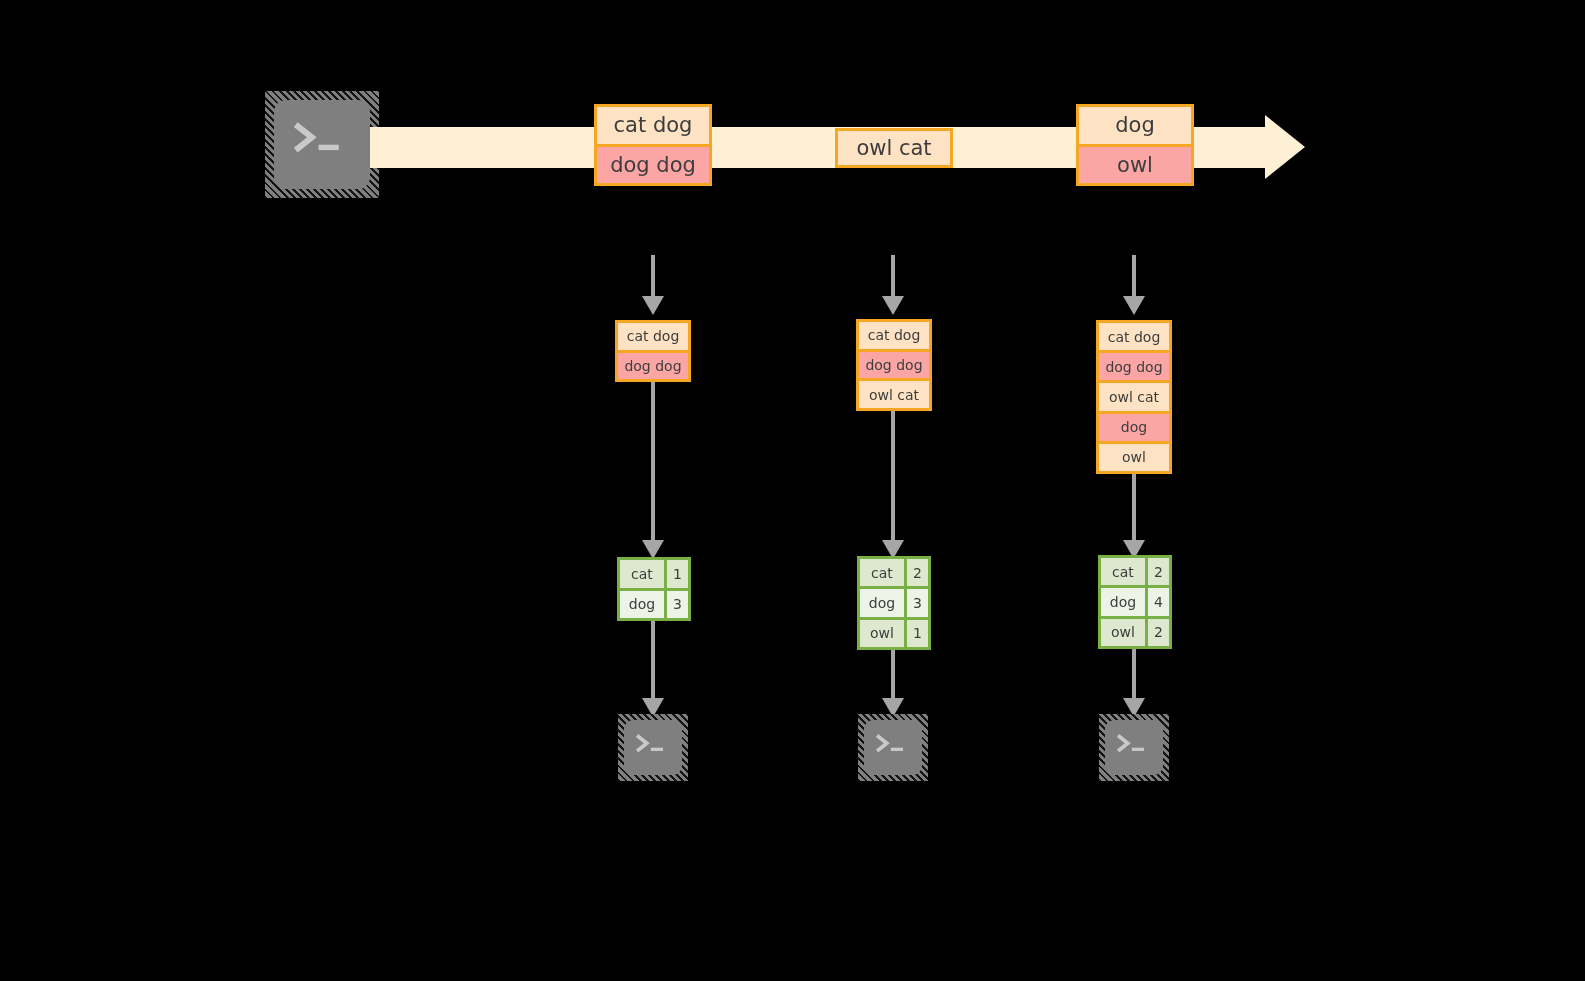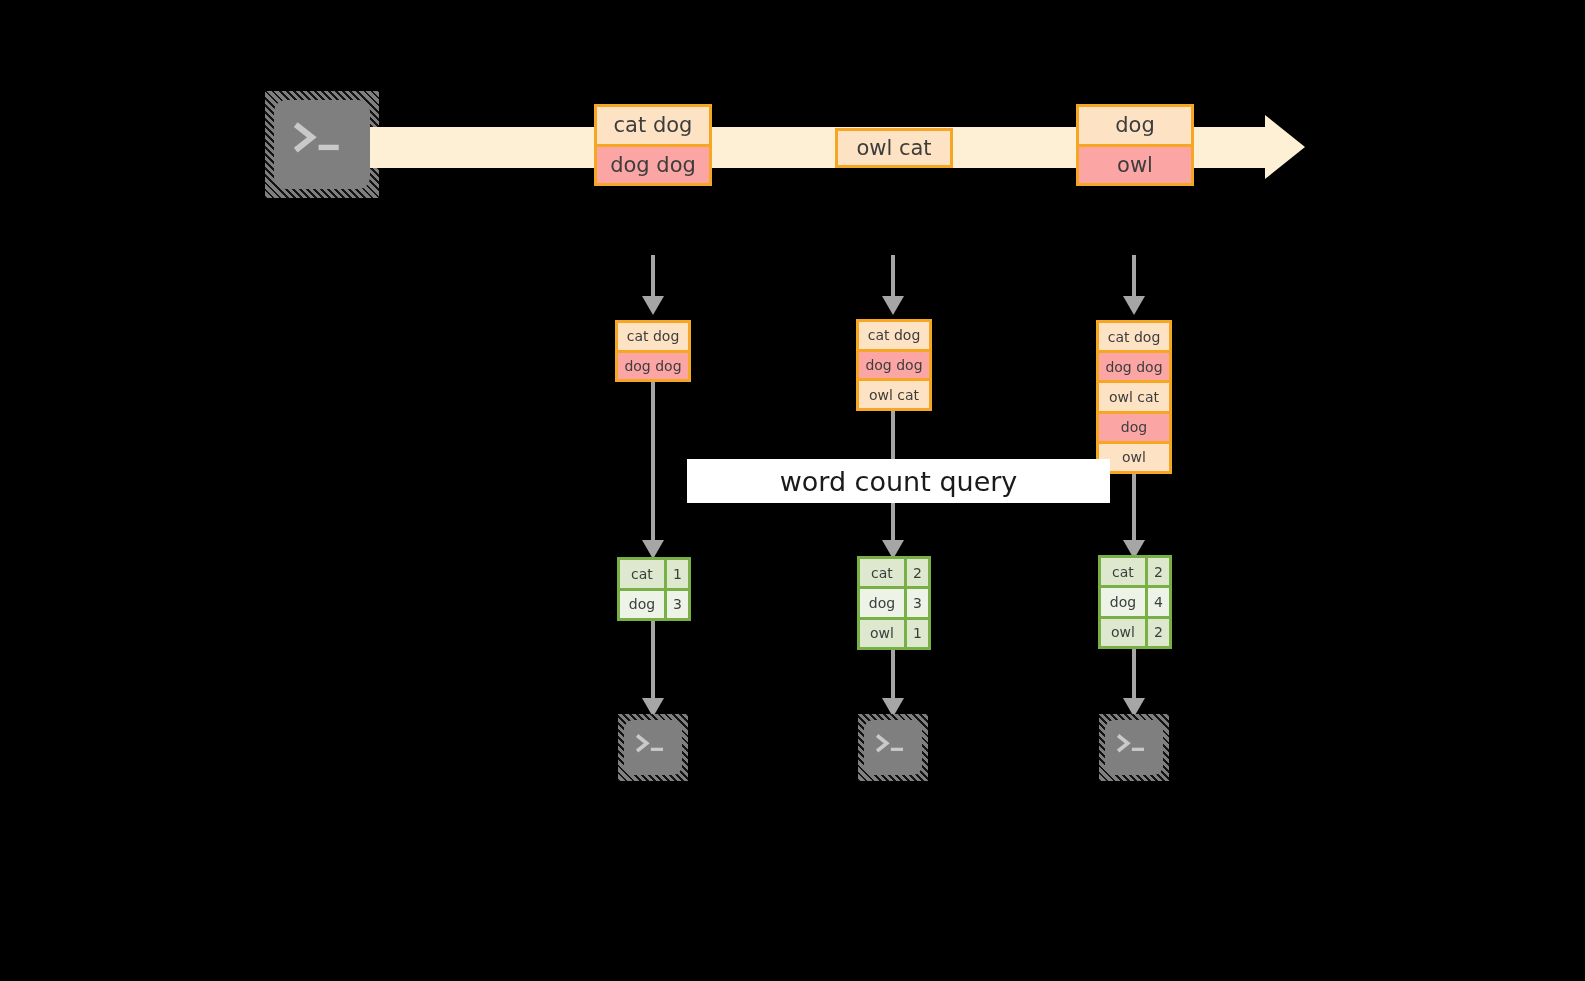--- a/index.html
+++ b/index.html
@@ -207,23 +207,20 @@
 
   <div class="conn" style="left:651px; top:382px; height:158px;"></div>
   <div class="conn-head" style="left:642px; top:540px;"></div>
 
   <div class="conn" style="left:891px; top:411px; height:129px;"></div>
   <div class="conn-head" style="left:882px; top:540px;"></div>
 
   <div class="conn" style="left:1132px; top:474px; height:66px;"></div>
   <div class="conn-head" style="left:1123px; top:540px;"></div>
 
-  <div class="query-band" style="left:687px; top:459px; width:423px; height:44px;">
-    <span>word count query</span>
-  </div>
 
   <div class="tbl" style="left:617px; top:557px; width:74px; height:64px;">
     <div class="tbl-row shade-a">
       <div class="tbl-cell key">cat</div>
       <div class="tbl-cell val">1</div>
     </div>
     <div class="tbl-row shade-b">
       <div class="tbl-cell key">dog</div>
       <div class="tbl-cell val">3</div>
     </div>

